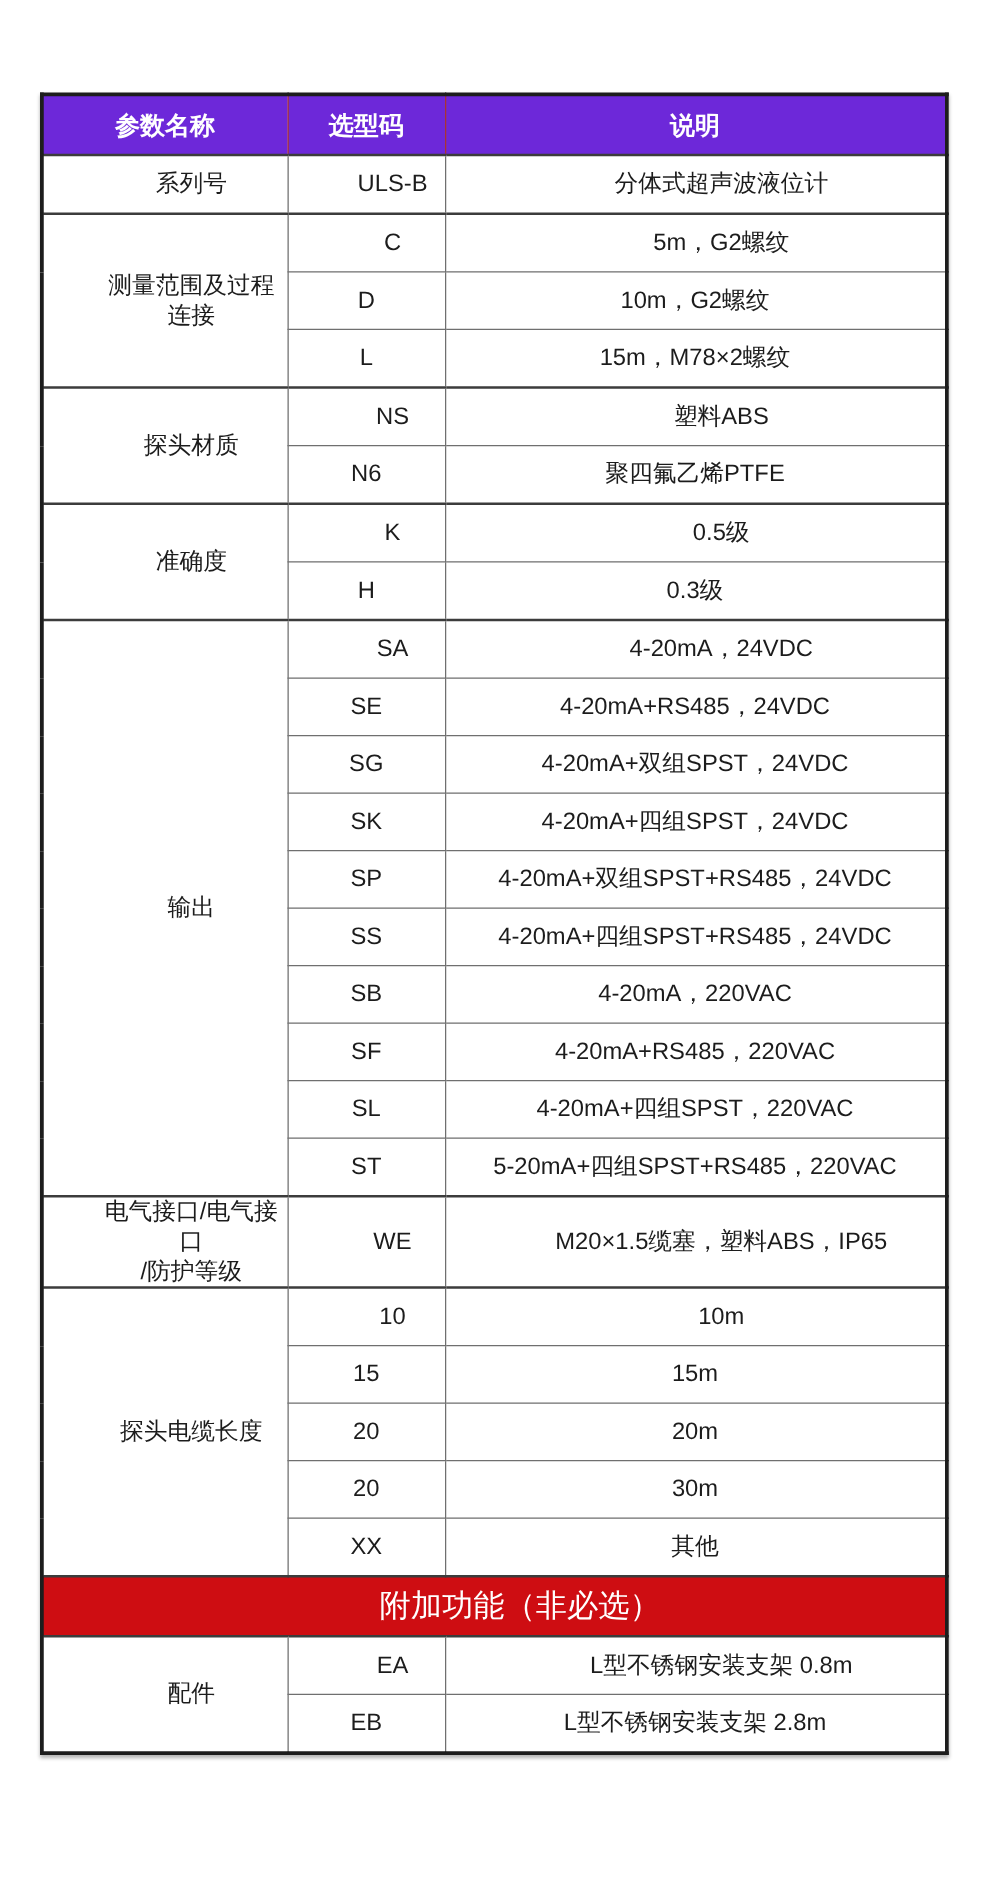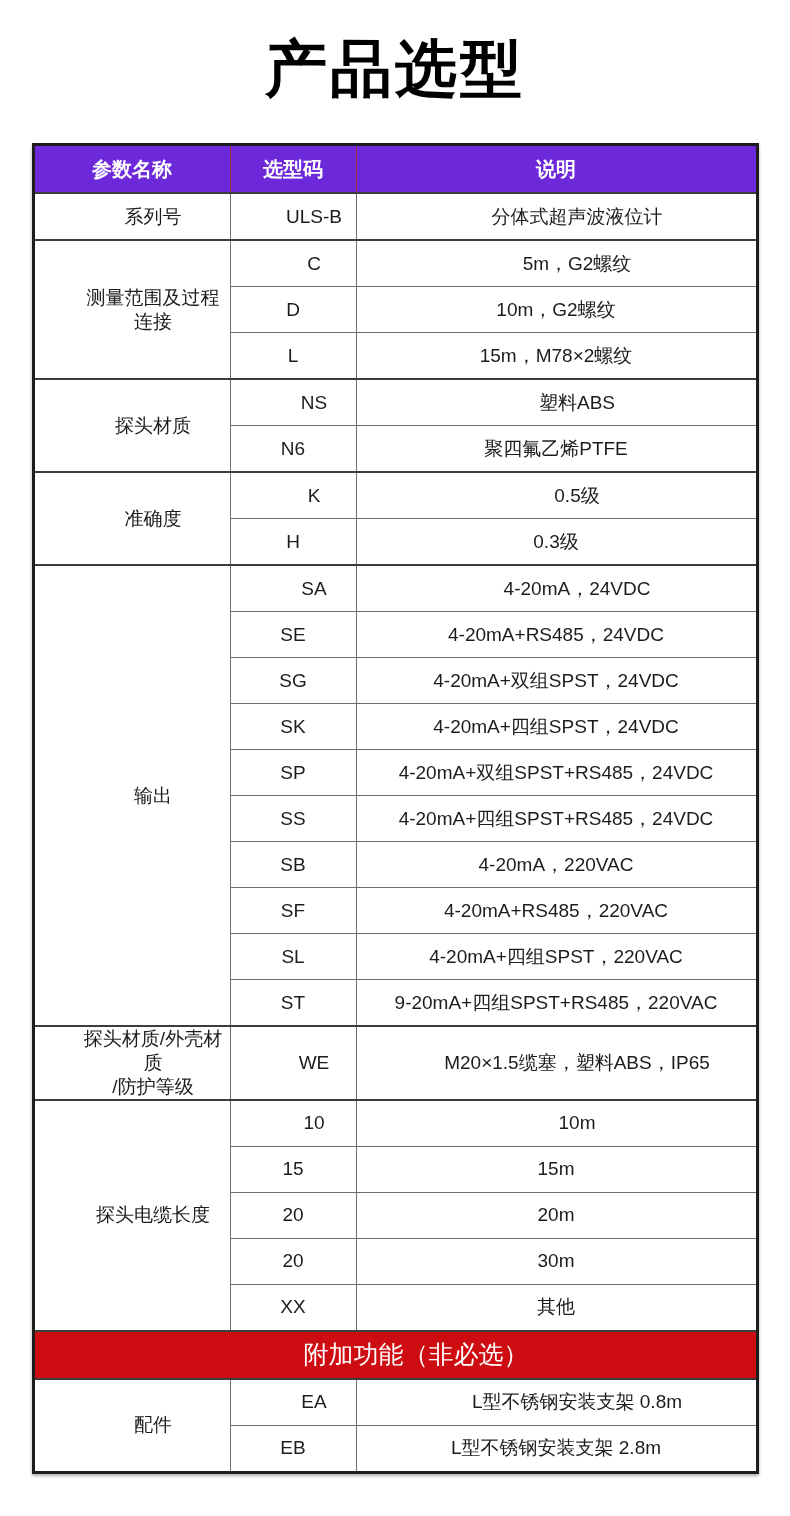--- a/index.html
+++ b/index.html
@@ -68,21 +68,20 @@
     color: #ffffff;
     font-size: 25px;
     font-weight: 500;
     height: 46px;
   }
 </style>
 </head>
 <body>
 
 <div class="page">
-  <h1 class="title">产品选型</h1>
 
   <table class="selection-table">
     <colgroup>
       <col class="c-param">
       <col class="c-code">
       <col class="c-desc">
     </colgroup>
     <thead>
       <tr>
         <th>参数名称</th>
@@ -169,25 +168,25 @@
         <tr>
           <td class="code-cell">SF</td>
           <td class="desc-cell">4-20mA+RS485，220VAC</td>
         </tr>
         <tr>
           <td class="code-cell">SL</td>
           <td class="desc-cell">4-20mA+四组SPST，220VAC</td>
         </tr>
         <tr>
           <td class="code-cell">ST</td>
-          <td class="desc-cell">9-20mA+四组SPST+RS485，220VAC</td>
+          <td class="desc-cell">5-20mA+四组SPST+RS485，220VAC</td>
         </tr>
         <tr class="group-start">
           <td class="param-cell" rowspan="1">
-            <div>探头材质/外壳材质</div>
+            <div>电气接口/电气接口</div>
             <div>/防护等级</div>
           </td>
           <td class="code-cell">WE</td>
           <td class="desc-cell">M20×1.5缆塞，塑料ABS，IP65</td>
         </tr>
         <tr class="group-start">
           <td class="param-cell" rowspan="5">
             <div>探头电缆长度</div>
           </td>
           <td class="code-cell">10</td>

